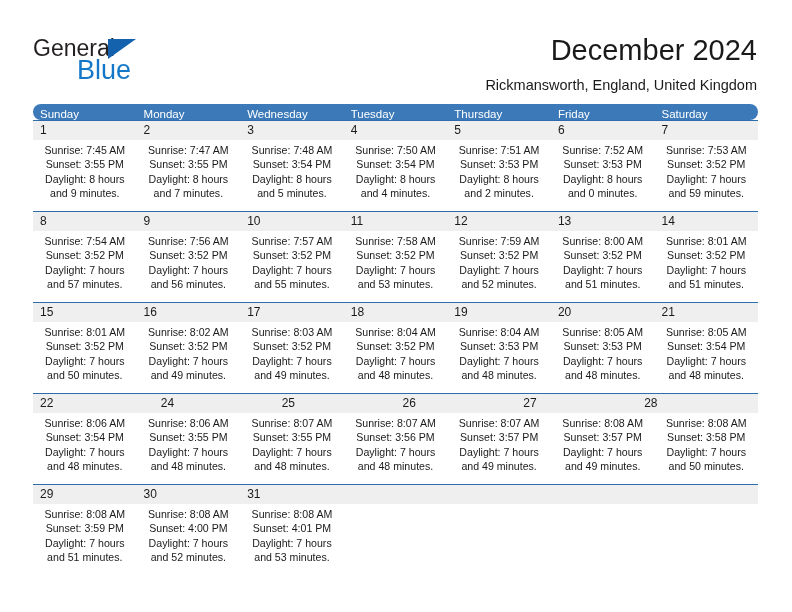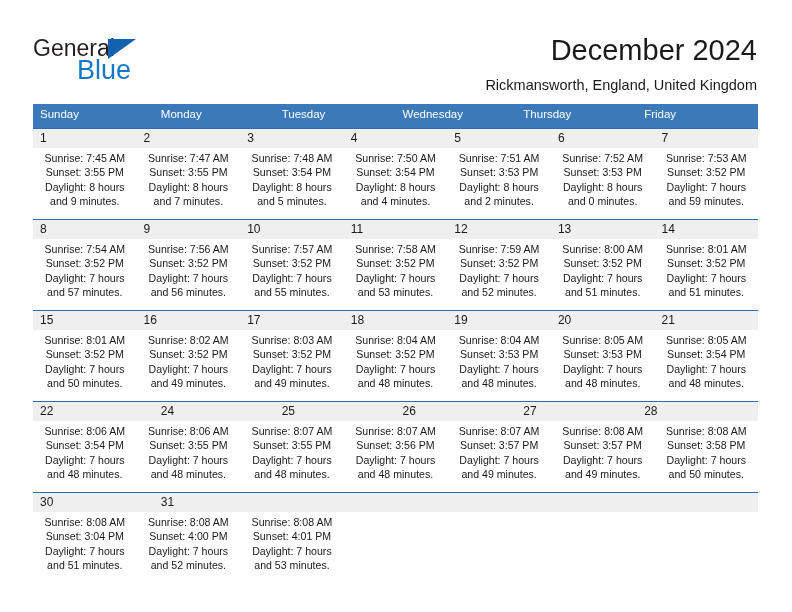--- a/index.html
+++ b/index.html
@@ -87,21 +87,22 @@
   
   .calendar {
     position: absolute;
     left: 33px;
     top: 104px;
     width: 725px;
   }
   .cal-head {
     display: flex;
     background: #3b79b8;
-    height: 24px;
+    height: 16px;
+    border-radius: 10px;
   }
   .cal-head .hcell {
     flex: 1 1 0;
     color: #ffffff;
     font-size: 11.5px;
     line-height: 20px;
     padding-left: 7px;
     box-sizing: border-box;
     white-space: nowrap;
   }
@@ -156,24 +157,25 @@
     </div>
 
     <div class="title">December 2024</div>
     <div class="subtitle">Rickmansworth, England, United Kingdom</div>
   </div>
 
   <div class="calendar">
     <div class="cal-head">
       <div class="hcell">Sunday</div>
       <div class="hcell">Monday</div>
+      <div class="hcell">Wednesday</div>
       <div class="hcell">Tuesday</div>
-      <div class="hcell">Wednesday</div>
       <div class="hcell">Thursday</div>
       <div class="hcell">Friday</div>
+      <div class="hcell">Saturday</div>
     </div>
 
     <div class="week">
       <div class="week-numbers">
         <div class="num">1</div>
         <div class="num">2</div>
         <div class="num">3</div>
         <div class="num">4</div>
         <div class="num">5</div>
         <div class="num">6</div>
@@ -387,31 +389,32 @@
           <div class="line">Sunrise: 8:08 AM</div>
           <div class="line">Sunset: 3:58 PM</div>
           <div class="line">Daylight: 7 hours</div>
           <div class="line">and 50 minutes.</div>
         </div>
       </div>
     </div>
 
     <div class="week">
       <div class="week-numbers">
+        <div class="num">29</div>
         <div class="num">30</div>
         <div class="num">31</div>
         <div class="num"></div>
         <div class="num"></div>
         <div class="num"></div>
         <div class="num"></div>
       </div>
       <div class="week-body">
         <div class="cell">
           <div class="line">Sunrise: 8:08 AM</div>
-          <div class="line">Sunset: 3:04 PM</div>
+          <div class="line">Sunset: 3:59 PM</div>
           <div class="line">Daylight: 7 hours</div>
           <div class="line">and 51 minutes.</div>
         </div>
         <div class="cell">
           <div class="line">Sunrise: 8:08 AM</div>
           <div class="line">Sunset: 4:00 PM</div>
           <div class="line">Daylight: 7 hours</div>
           <div class="line">and 52 minutes.</div>
         </div>
         <div class="cell">

